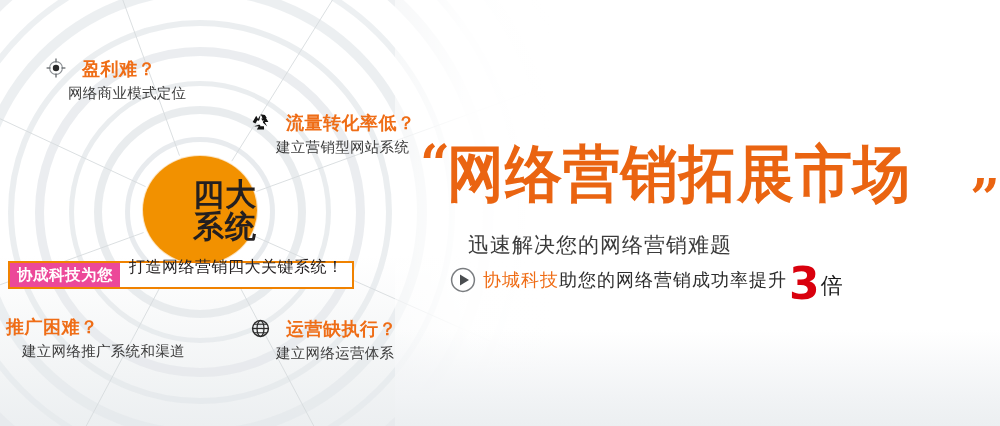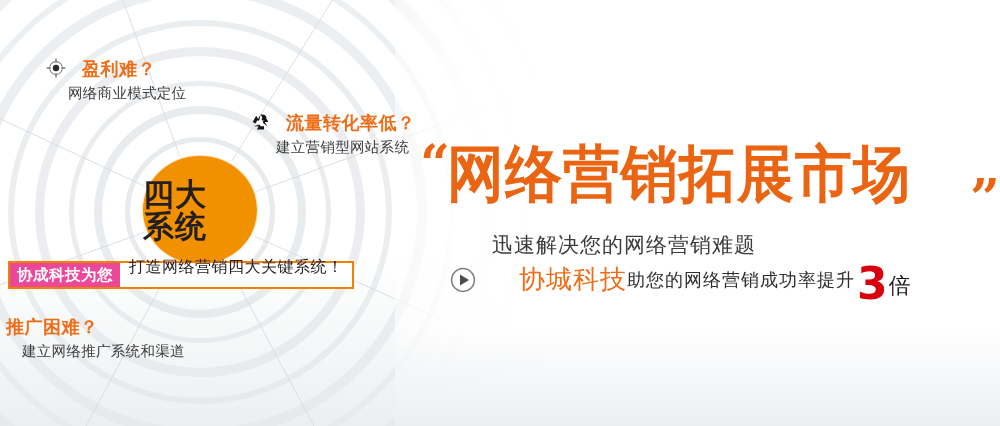--- a/index.html
+++ b/index.html
@@ -97,21 +97,21 @@
 
   
   #core-circle {
     position: absolute;
     left: 143px; top: 156px;
     width: 114px; height: 108px;
     border-radius: 50%;
     background: #f29100;
     display: flex;
     flex-direction: column;
-    align-items: flex-start;
+    align-items: flex-end;
     justify-content: center;
     box-shadow: 0 0 0 1px rgba(242,145,0,0.25);
   }
   #core-circle .core-line {
     color: #231f20;
     font-size: 31px;
     font-weight: bold;
     line-height: 0.98;
     letter-spacing: 1px;
   }
@@ -187,44 +187,43 @@
     left: 550px; top: 30px;
     color: #ea6411;
     font-family: "DejaVu Serif", "Liberation Serif", serif;
     font-size: 52px;
     font-weight: bold;
     line-height: 1;
   }
 
   #sub1 {
     position: absolute;
-    left: 72px; top: 231px;
+    left: 48px; top: 231px;
     color: #3b3b3b;
     font-size: 21px;
     letter-spacing: 1px;
     white-space: nowrap;
   }
 
   #sub2 {
     position: absolute;
     left: 30px; top: 262px;
     display: flex;
     align-items: center;
     white-space: nowrap;
   }
   #play-icon {
     width: 26px; height: 26px;
     flex: 0 0 auto;
     margin-right: 7px;
   }
   #sub2 .brand {
     color: #ef6d16;
-    font-size: 26px;
-    letter-spacing: 1px;
-    margin-left: 36px;
+    font-size: 18px;
+    letter-spacing: 1px;
   }
   #sub2 .plain {
     color: #2d2d2d;
     font-size: 18px;
     letter-spacing: 1px;
   }
   #sub2 .bignum {
     color: #d9000d;
     font-size: 44px;
     font-weight: bold;
@@ -308,20 +307,35 @@
       <div class="item-sub">建立营销型网站系统</div>
     </div>
 
     <div class="item" id="item-promote">
       <div class="item-head">
         <span class="item-title">推广困难？</span>
       </div>
       <div class="item-sub">建立网络推广系统和渠道</div>
     </div>
 
+    <div class="item" id="item-operate">
+      <div class="item-head">
+        <span class="icon-box">
+          <svg width="19" height="19" viewBox="0 0 24 24">
+            <circle cx="12" cy="12" r="10" fill="none" stroke="#2b2b2b" stroke-width="1.8"></circle>
+            <ellipse cx="12" cy="12" rx="4.4" ry="10" fill="none" stroke="#2b2b2b" stroke-width="1.6"></ellipse>
+            <line x1="2" y1="12" x2="22" y2="12" stroke="#2b2b2b" stroke-width="1.6"></line>
+            <path d="M4.2 6.6 H19.8" fill="none" stroke="#2b2b2b" stroke-width="1.4"></path>
+            <path d="M4.2 17.4 H19.8" fill="none" stroke="#2b2b2b" stroke-width="1.4"></path>
+          </svg>
+        </span>
+        <span class="item-title">运营缺执行？</span>
+      </div>
+      <div class="item-sub">建立网络运营体系</div>
+    </div>
 
     <div id="core-circle">
       <div class="core-line">四大</div>
       <div class="core-line second">系统</div>
     </div>
 
     <div id="tagline-bar">
       <div id="tagline-left">协成科技为您</div>
       <div id="tagline-right">打造网络营销四大关键系统！</div>
     </div>

